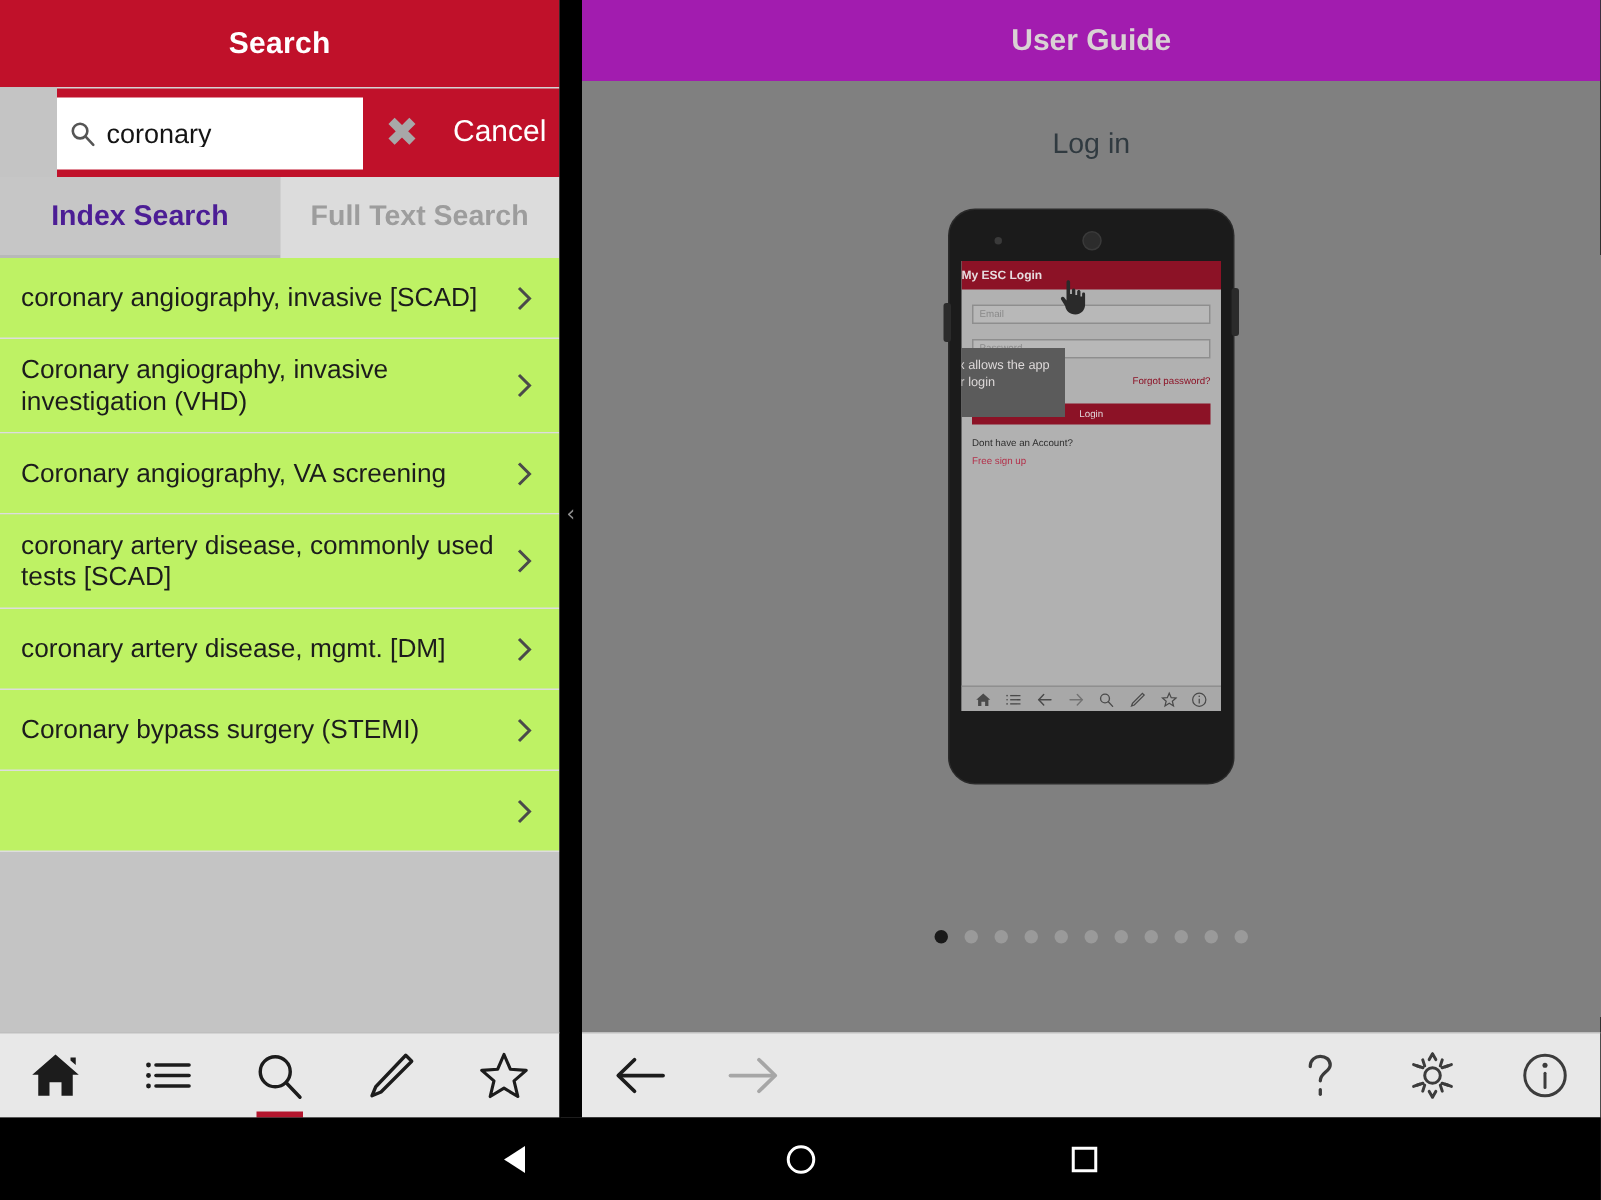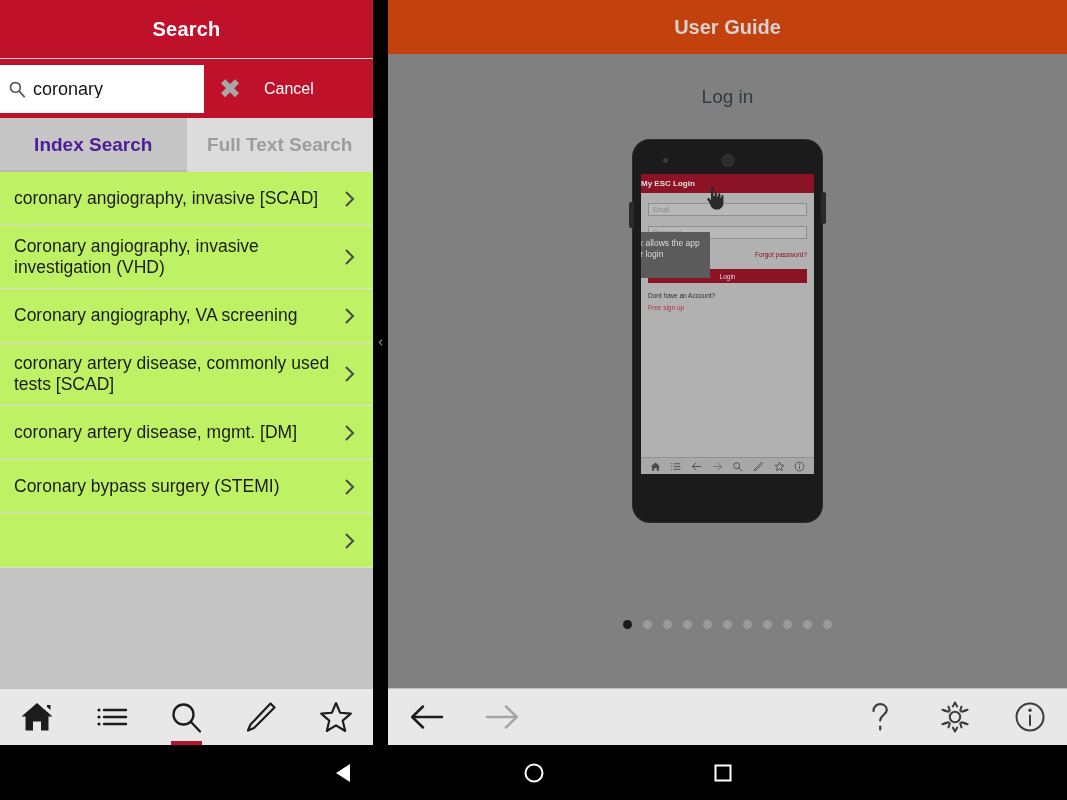--- a/index.html
+++ b/index.html
@@ -19,37 +19,38 @@
   .search-header{
     height:58px; background:#c0112a; position:relative;
     display:flex; align-items:center; justify-content:center;
   }
   .search-header .title{
     color:#ffffff; font-size:20px; font-weight:bold; letter-spacing:.2px;
   }
   .search-bar{
     height:60px; background:#c0112a; display:flex; align-items:center;
     border-top:1px solid #d4d4d4;
+    margin-left:38px;
   }
   .search-field{
     width:204px; height:48px; background:#ffffff; margin-left:0;
     display:flex; align-items:center; padding-left:8px; gap:7px;
   }
   .mag-icon{ width:18px; height:18px; flex:none; display:block; }
   .search-value{
     font-size:18px; color:#141414; line-height:1;
     white-space:nowrap; overflow:hidden;
   }
   .clear-x{
     width:52px; display:flex; align-items:center; justify-content:center;
     color:#a8a8a8; font-size:27px; font-weight:bold; line-height:1;
     font-family:"DejaVu Sans", sans-serif;
   }
   .cancel-btn{
-    color:#ffffff; font-size:16px; padding-left:8px;
+    color:#ffffff; font-size:20px; padding-left:8px;
   }
 
   .tabs{ height:54px; display:flex; }
   .tab{
     flex:1; display:flex; align-items:center; justify-content:center;
     font-size:19px; font-weight:bold; position:relative;
   }
   .tab.active{ background:#c6c6c6; color:#4c1d95; }
   .tab.inactive{ background:#dcdcdc; color:#9d9d9d; }
   .tab.active::after{
@@ -87,21 +88,21 @@
     color:#8c8c8c; font-size:15px; line-height:1; margin-top:-60px;
     font-family:"DejaVu Sans", sans-serif;
   }
 
   
   .right-panel{
     position:absolute; left:388px; top:0; width:679px; height:688px;
     background:#808080; overflow:hidden;
   }
   .guide-header{
-    height:54px; background:#c2410c; display:flex;
+    height:54px; background:#a21caf; display:flex;
     align-items:center; justify-content:center;
   }
   .guide-header .title{
     color:#d9d2d4; font-size:20px; font-weight:bold;
   }
   .guide-sub{
     margin-top:32px; text-align:center;
     font-size:19px; color:#303a40;
   }
 

